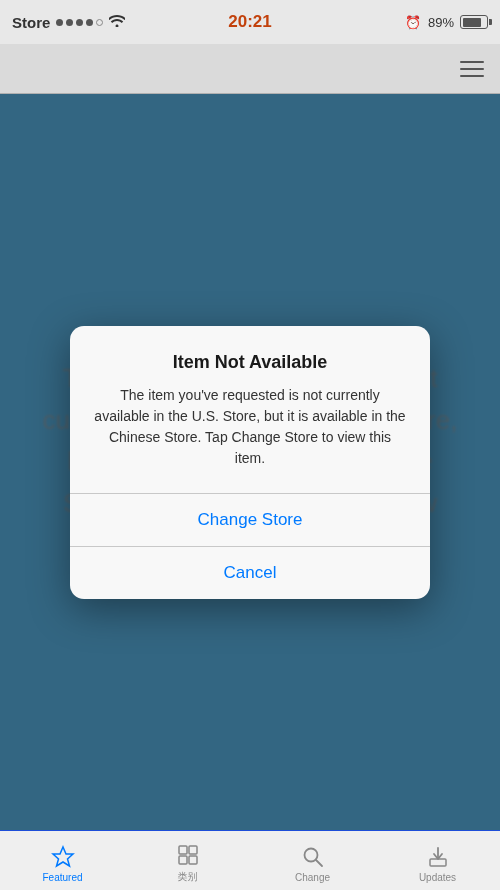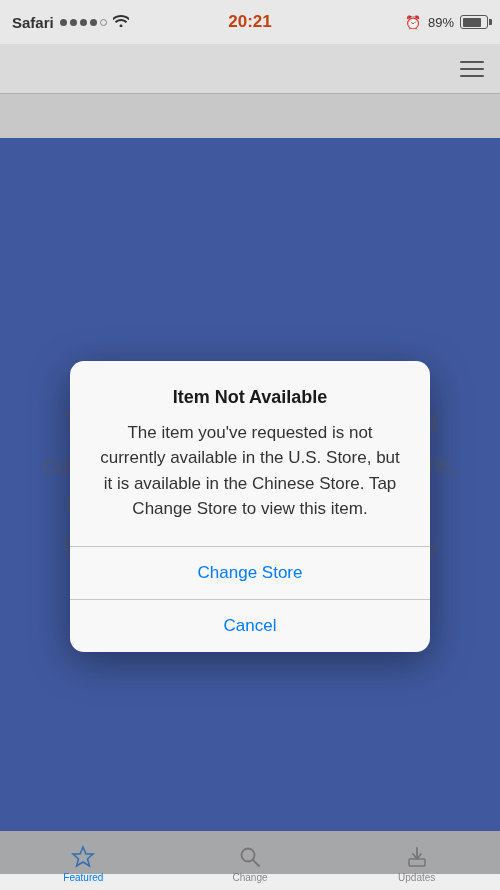--- a/index.html
+++ b/index.html
@@ -132,27 +132,26 @@
       width: 24px;
       height: 2px;
       background: #555;
       border-radius: 1px;
     }
 
     
     .main-content {
       width: 100%;
       height: calc(890px - 44px - 50px - 60px);
-      background: #1d4ed8;
+      background: #0369a1;
       position: relative;
       display: flex;
       align-items: center;
       justify-content: center;
       overflow: hidden;
-      margin-top: 44px;
     }
 
     
     .bg-logo {
       position: absolute;
       top: 50%;
       left: 50%;
       transform: translate(-50%, -50%);
       opacity: 0.25;
     }
@@ -203,21 +202,21 @@
     }
 
     .dialog-title {
       font-size: 18px;
       font-weight: 700;
       color: #1a1a1a;
       margin-bottom: 12px;
     }
 
     .dialog-message {
-      font-size: 17px;
+      font-size: 14px;
       color: #333;
       line-height: 1.5;
       margin-bottom: 24px;
     }
 
     .dialog-divider {
       height: 1px;
       background: #c8c8c8;
     }
 
@@ -274,21 +273,21 @@
     .tab-svg {
       width: 24px;
       height: 24px;
     }
   </style>
 </head>
 <body>
 
 <div class="status-bar">
   <div class="status-left">
-    <span>Safari</span>
+    <span>Store</span>
     <div class="status-dots">
       <div class="dot"></div>
       <div class="dot"></div>
       <div class="dot"></div>
       <div class="dot"></div>
       <div class="dot" style="background:#ccc;border:1px solid #888;background:transparent;border:1.5px solid #888;"></div>
     </div>
     <span class="wifi-icon">
       
       <svg width="16" height="12" viewBox="0 0 16 12" fill="none">
@@ -353,20 +352,29 @@
 
 <div class="tab-bar">
 
   <div class="tab-item">
     <svg class="tab-svg" viewBox="0 0 24 24" fill="none">
       <polygon points="12,2 15,9 22,9 16.5,14 18.5,21 12,17 5.5,21 7.5,14 2,9 9,9" stroke="#007aff" stroke-width="1.5" fill="none"></polygon>
     </svg>
     <span class="tab-label active">Featured</span>
   </div>
 
+  <div class="tab-item">
+    <svg class="tab-svg" viewBox="0 0 24 24" fill="none">
+      <rect x="3" y="3" width="8" height="8" rx="1" stroke="#888" stroke-width="1.5" fill="none"></rect>
+      <rect x="13" y="3" width="8" height="8" rx="1" stroke="#888" stroke-width="1.5" fill="none"></rect>
+      <rect x="3" y="13" width="8" height="8" rx="1" stroke="#888" stroke-width="1.5" fill="none"></rect>
+      <rect x="13" y="13" width="8" height="8" rx="1" stroke="#888" stroke-width="1.5" fill="none"></rect>
+    </svg>
+    <span class="tab-label">类别</span>
+  </div>
 
 
   <div class="tab-item">
     <svg class="tab-svg" viewBox="0 0 24 24" fill="none">
       <circle cx="10" cy="10" r="6.5" stroke="#888" stroke-width="1.8" fill="none"></circle>
       <line x1="15" y1="15" x2="21" y2="21" stroke="#888" stroke-width="1.8" stroke-linecap="round"></line>
     </svg>
     <span class="tab-label">Change</span>
   </div>
 

